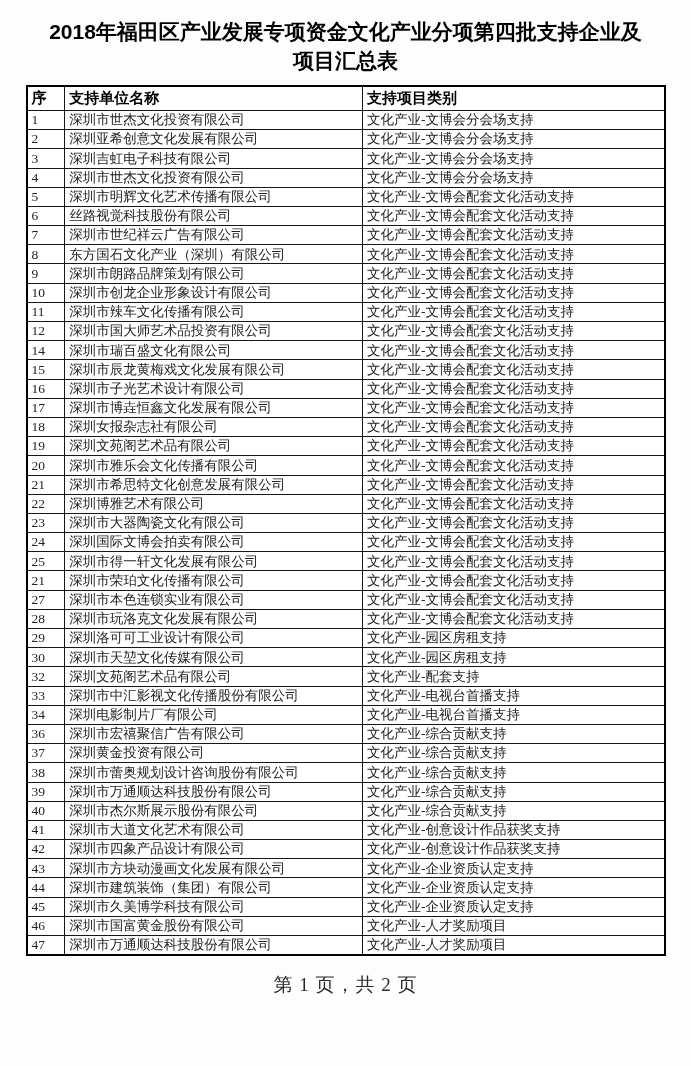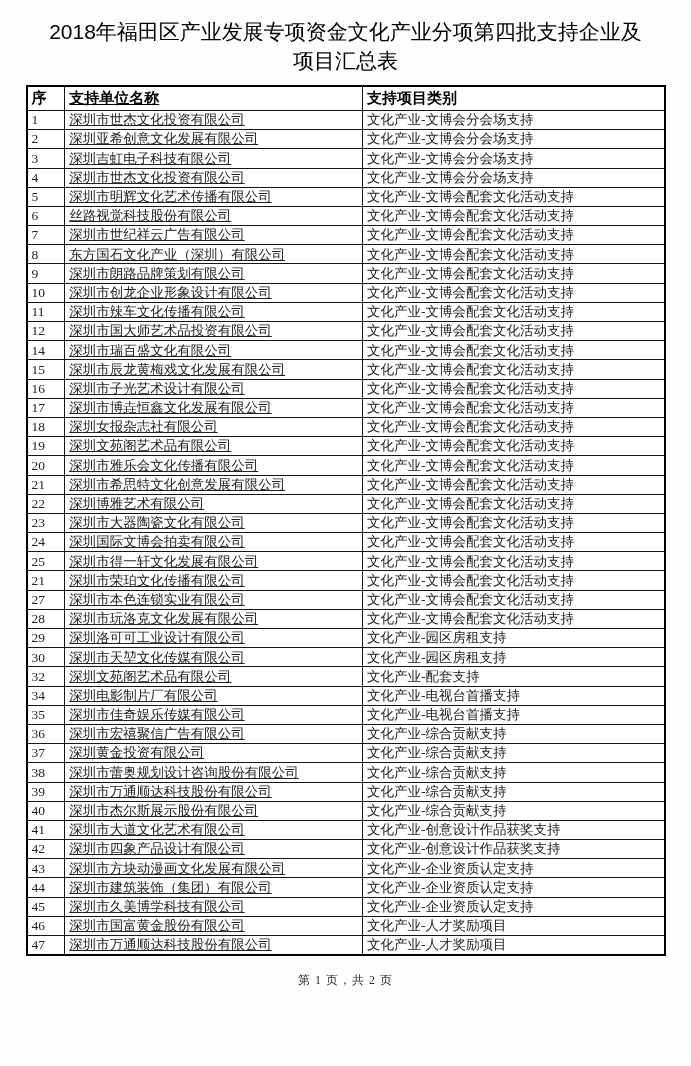--- a/index.html
+++ b/index.html
@@ -16,21 +16,21 @@
   }
   .page {
     width: 691px;
     height: 1066px;
     background: #fdfdfd;
     box-sizing: border-box;
     padding-top: 18px;
   }
   .doc-title {
     font-family: "Liberation Sans", "DejaVu Sans", sans-serif;
-    font-weight: normal;
+    font-weight: bold;
     font-size: 21px;
     line-height: 1.38;
     text-align: center;
     color: #000000;
     max-width: 596px;
     margin: 0 auto 9px auto;
   }
   table.summary {
     border-collapse: collapse;
     table-layout: fixed;
@@ -56,27 +56,27 @@
     color: #000000;
   }
   table.summary td {
     font-size: 13.5px;
     height: 18.2px;
     padding: 0 4px;
     line-height: 1;
     color: #222222;
   }
   .col-no  { width: 38px; }
-  .col-name { width: 296px; text-decoration: underline; }
+  .col-name { width: 296px; }
   .col-cat { width: 300px; margin-left: 38px; }
   td.col-no { font-size: 13px; padding-left: 6px; }
   .page-footer {
     margin-top: 16px;
     text-align: center;
-    font-size: 12px;
+    font-size: 19px;
     letter-spacing: 1px;
     color: #2a2a2a;
   }
 </style>
 </head>
 <body>
 
 <div class="page">
 
   <div class="doc-title">2018年福田区产业发展专项资金文化产业分项第四批支持企业及项目汇总表</div>
@@ -239,30 +239,30 @@
           <td class="col-no">30</td>
           <td class="col-name">深圳市天堃文化传媒有限公司</td>
           <td class="col-cat">文化产业-园区房租支持</td>
         </tr>
         <tr>
           <td class="col-no">32</td>
           <td class="col-name">深圳文苑阁艺术品有限公司</td>
           <td class="col-cat">文化产业-配套支持</td>
         </tr>
         <tr>
+          <td class="col-no">33</td>
+          <td class="col-name">深圳市中汇影视文化传播股份有限公司</td>
+          <td class="col-cat">文化产业-电视台首播支持</td>
+        </tr>
+        <tr>
           <td class="col-no">34</td>
           <td class="col-name">深圳电影制片厂有限公司</td>
           <td class="col-cat">文化产业-电视台首播支持</td>
         </tr>
         <tr>
-          <td class="col-no">35</td>
-          <td class="col-name">深圳市佳奇娱乐传媒有限公司</td>
-          <td class="col-cat">文化产业-电视台首播支持</td>
-        </tr>
-        <tr>
           <td class="col-no">36</td>
           <td class="col-name">深圳市宏禧聚信广告有限公司</td>
           <td class="col-cat">文化产业-综合贡献支持</td>
         </tr>
         <tr>
           <td class="col-no">37</td>
           <td class="col-name">深圳黄金投资有限公司</td>
           <td class="col-cat">文化产业-综合贡献支持</td>
         </tr>
         <tr>

